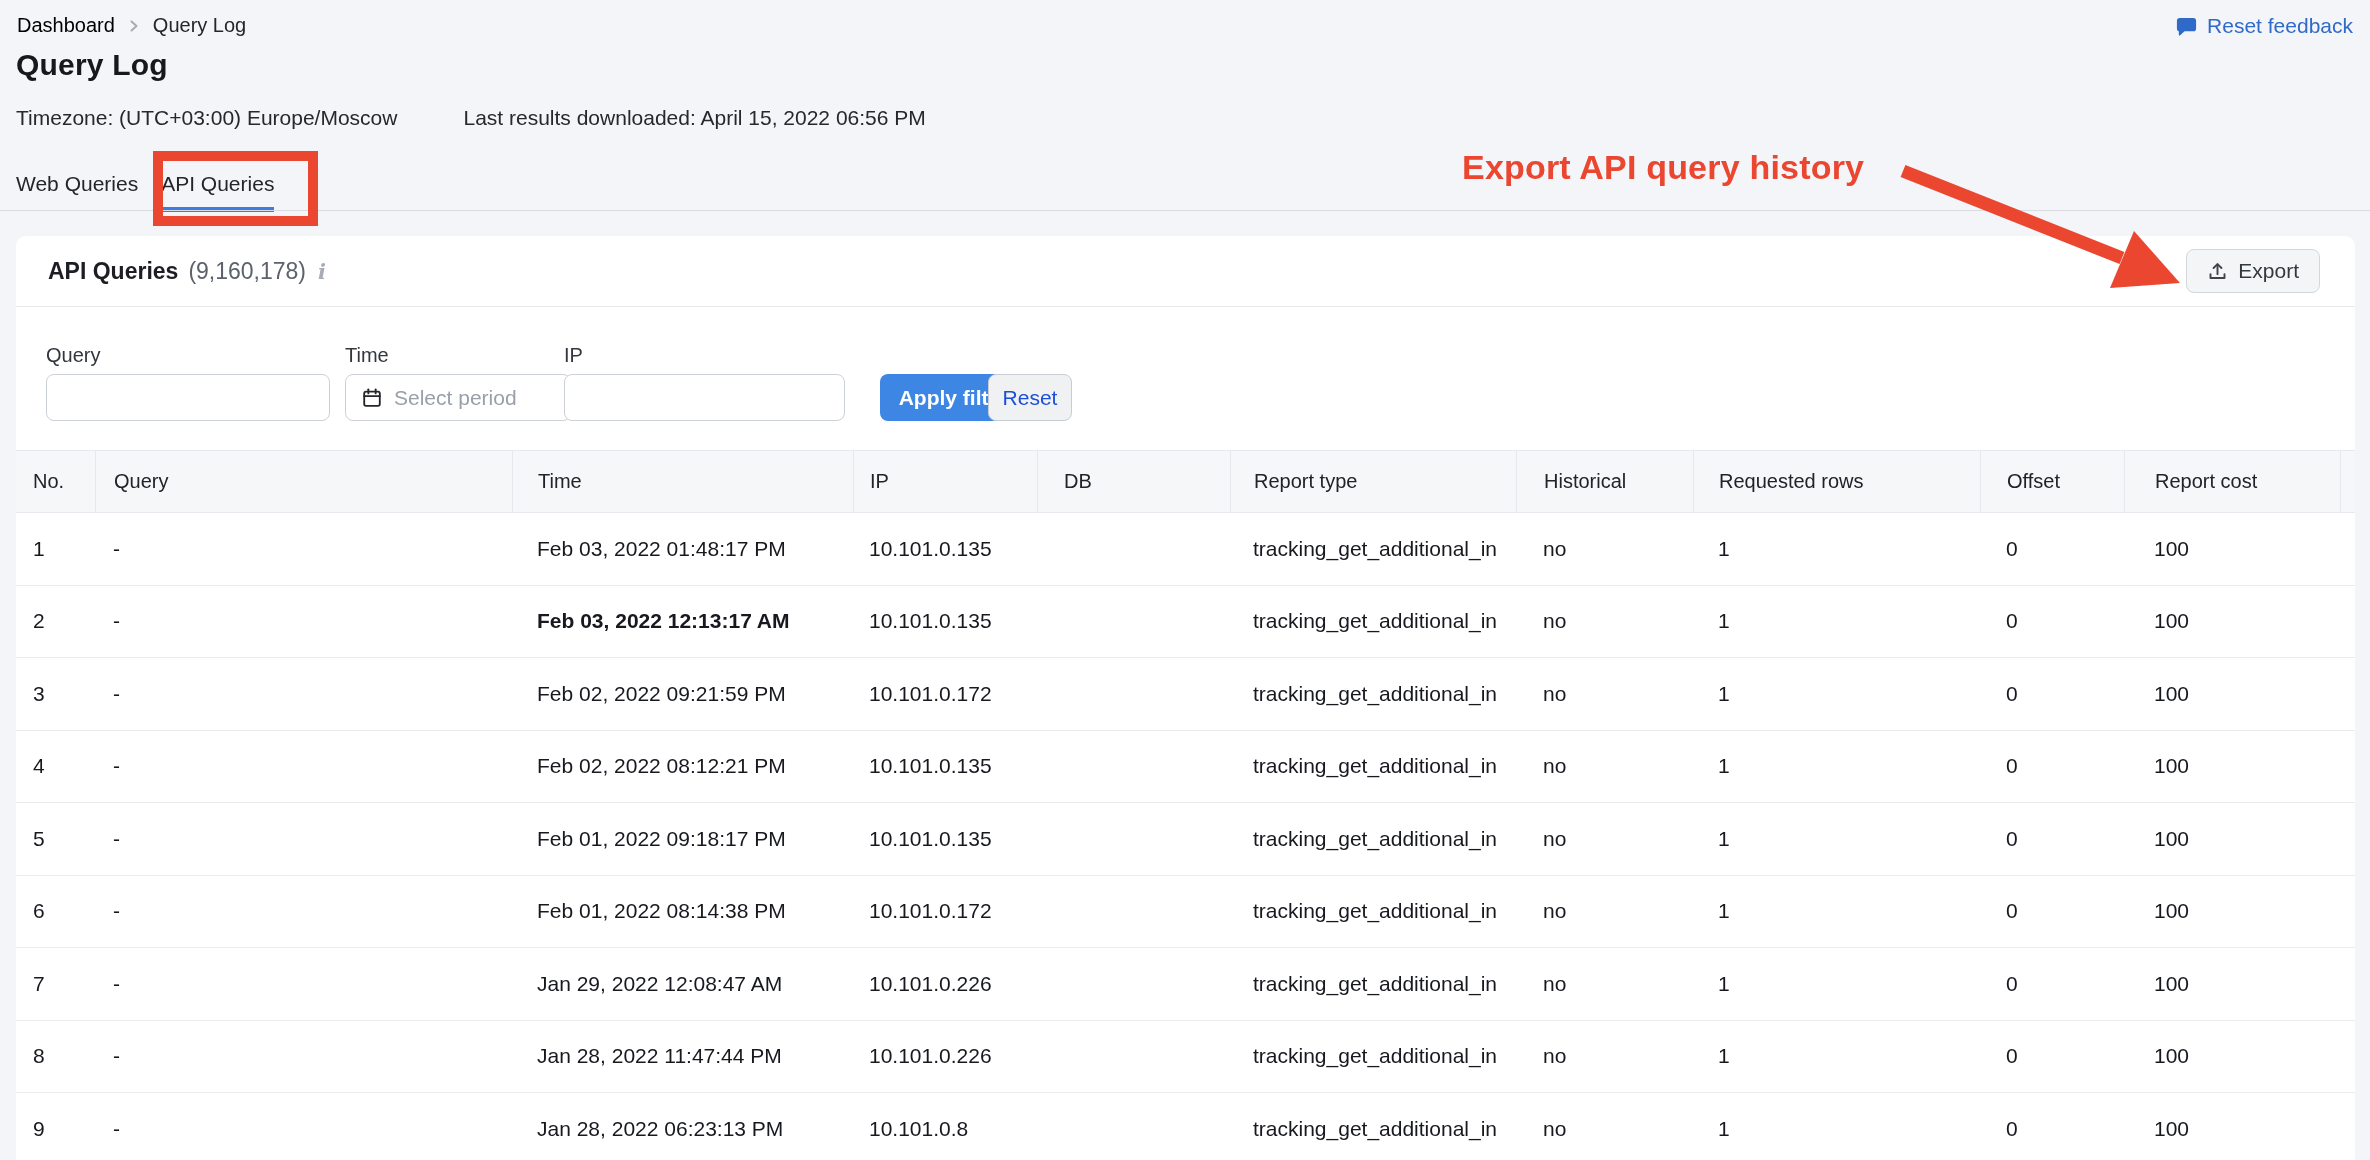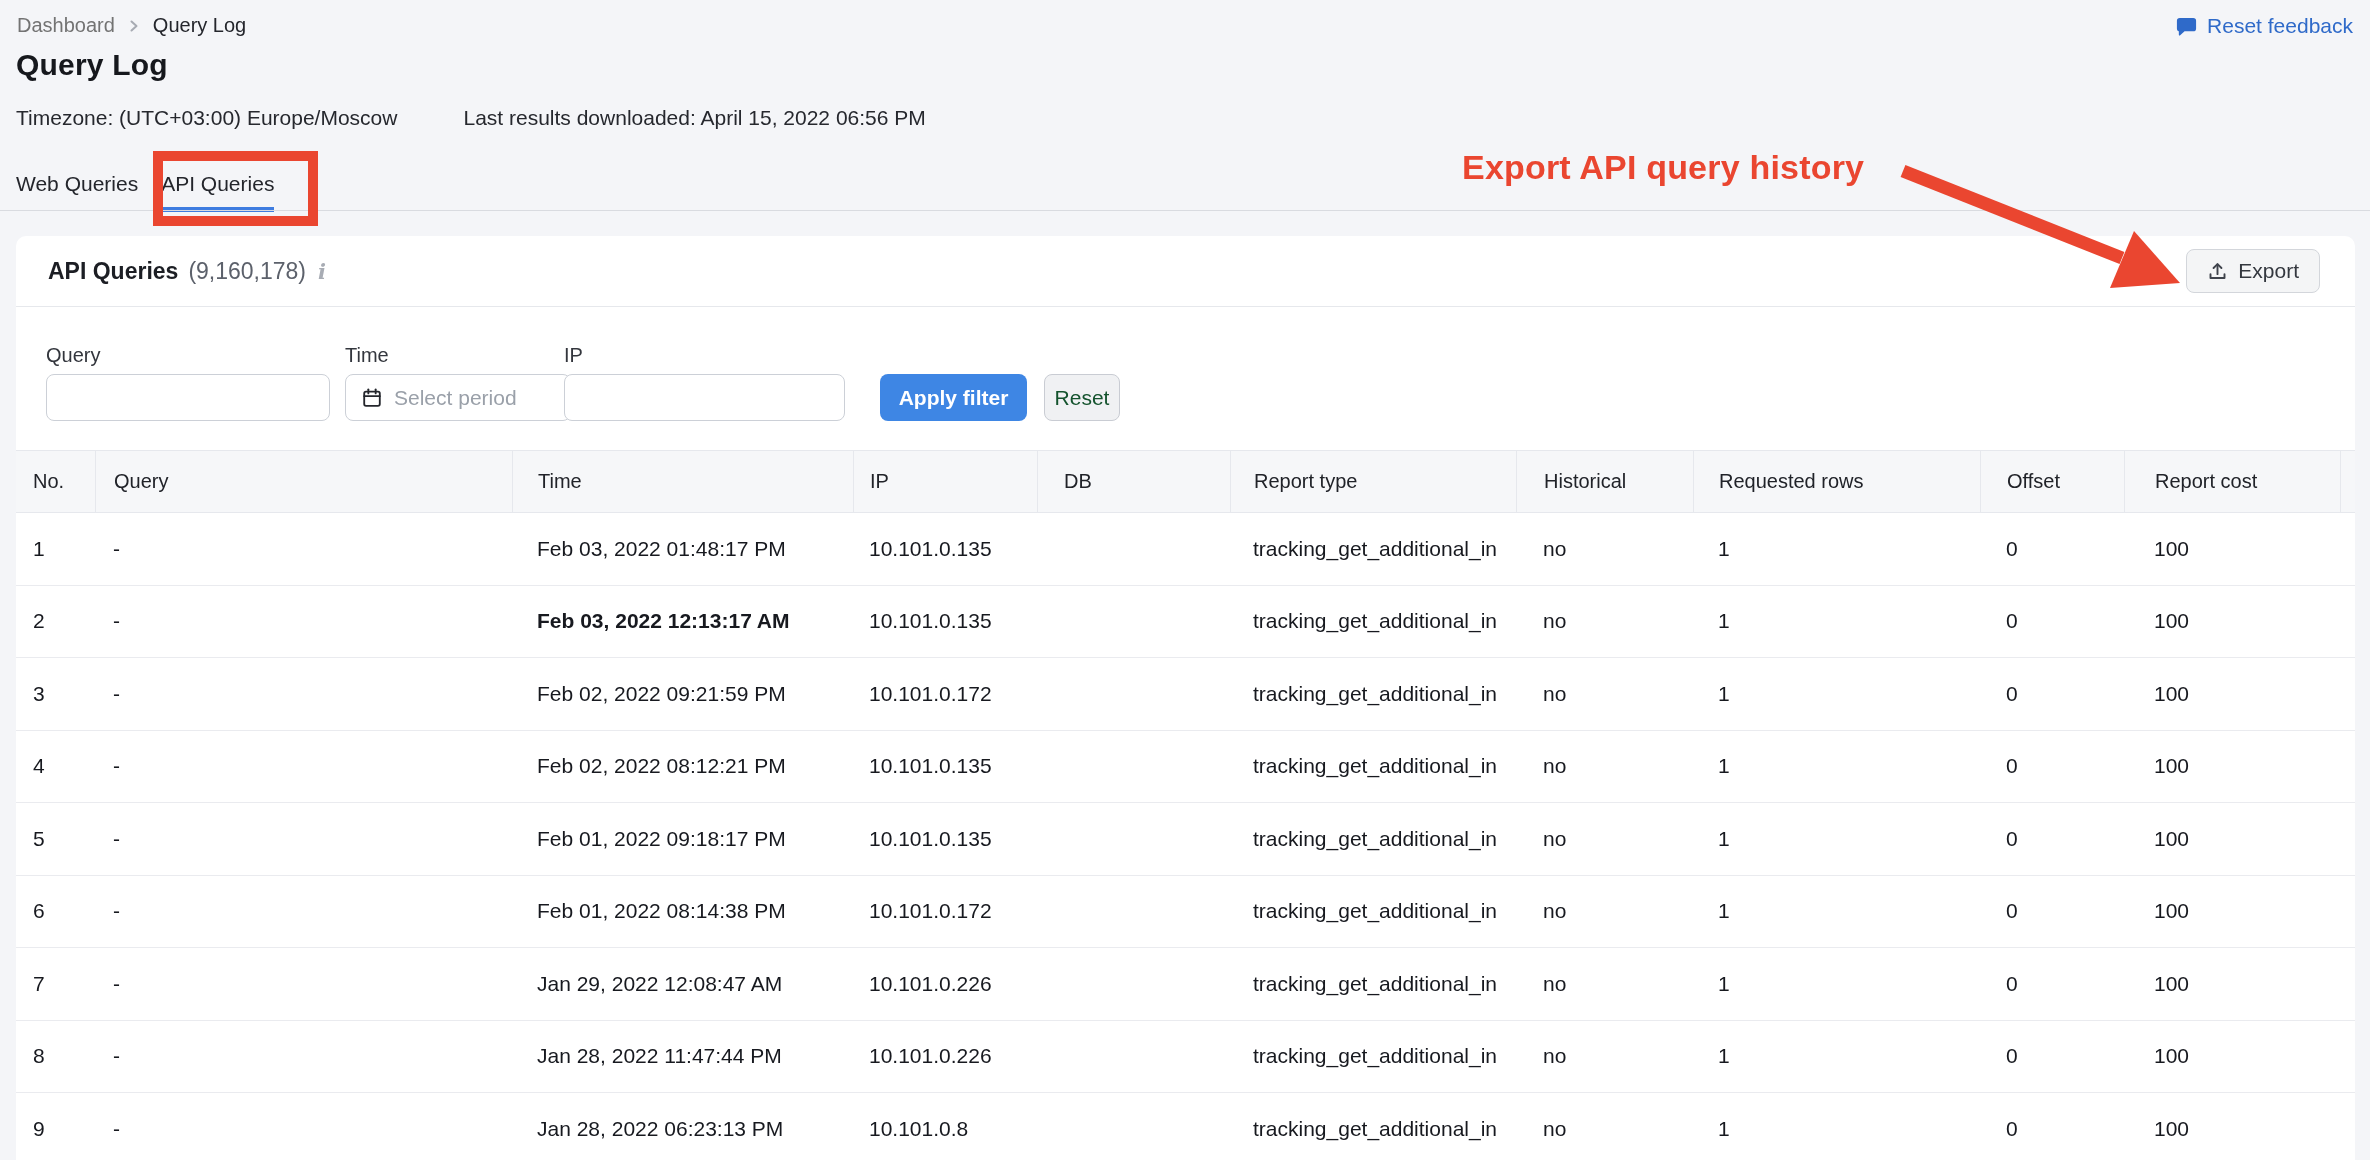--- a/index.html
+++ b/index.html
@@ -7,21 +7,21 @@
     width:2370px;height:1160px;position:relative;overflow:hidden;
     background:#f4f5f8;
     font-family:"Liberation Sans",sans-serif;
     color:#1d2026;
     -webkit-font-smoothing:antialiased;
   }
   .abs{position:absolute;}
 
   
   .breadcrumb{left:17px;top:14px;display:flex;align-items:center;gap:12px;font-size:20px;}
-  .crumb-link{color:#737373;cursor:pointer;text-align:right;}
+  .crumb-link{color:#000000;cursor:pointer;text-align:right;}
   .crumb-sep{color:#a7abb3;display:flex;align-items:center;}
   .crumb-current{color:#24262c;}
 
   .feedback{right:17px;top:14px;display:flex;align-items:center;gap:9px;color:#2f6ac9;font-size:21px;cursor:pointer;}
 
   .page-title{left:16px;top:48px;font-size:30px;font-weight:bold;color:#16181d;letter-spacing:.2px;}
 
   .meta-row{left:16px;top:106px;display:flex;gap:66px;font-size:21px;color:#26282e;}
 
   
@@ -54,21 +54,21 @@
   .f-ip-label{left:564px;top:344px;}
   .txt-input{position:absolute;box-sizing:border-box;height:47px;background:#fff;border:1px solid #ccd0d7;border-radius:8px;
     font-family:"Liberation Sans",sans-serif;font-size:21px;color:#1d2026;padding:0 14px;outline:none;}
   .f-query-input{left:46px;top:374px;width:284px;}
   .f-ip-input{left:564px;top:374px;width:281px;}
   .time-select{left:345px;top:374px;width:226px;height:47px;box-sizing:border-box;background:#fff;border:1px solid #ccd0d7;border-radius:8px;
     display:flex;align-items:center;gap:11px;padding:0 15px;cursor:pointer;}
   .time-placeholder{font-size:21px;color:#9aa0a9;white-space:nowrap;}
   .btn{position:absolute;top:374px;height:47px;box-sizing:border-box;border-radius:8px;font-size:21px;display:flex;align-items:center;justify-content:center;cursor:pointer;}
   .btn-apply{left:880px;width:147px;background:#3e86e4;color:#ffffff;font-weight:bold;border:none;}
-  .btn-reset{left:1044px;width:76px;background:#f0f1f3;color:#14532d;border:1px solid #c9ccd3;}
+  .btn-reset{left:988px;width:84px;background:#f0f1f3;color:#1d4ed8;border:1px solid #c9ccd3;}
 
   
   .tbl{left:16px;top:450px;width:2339px;}
   .thead{display:flex;height:63px;background:#f6f7f9;border-top:1px solid #e6e8ed;border-bottom:1px solid #e6e8ed;box-sizing:border-box;}
   .th{box-sizing:border-box;display:flex;align-items:center;font-size:20px;color:#212329;white-space:nowrap;overflow:hidden;}
   .th + .th{border-left:1px solid #e6e8ed;}
   .trow{display:flex;height:72.5px;border-bottom:1px solid #eaebef;box-sizing:border-box;background:#fff;}
   .td{box-sizing:border-box;display:flex;align-items:center;font-size:21px;color:#17191f;white-space:nowrap;overflow:hidden;}
 </style>
 </head>

